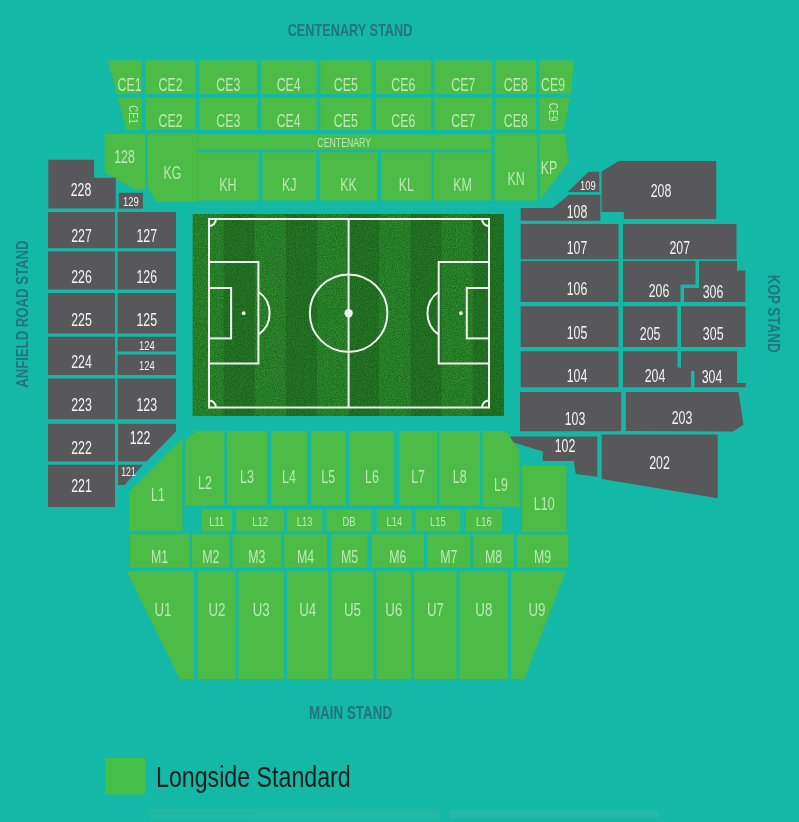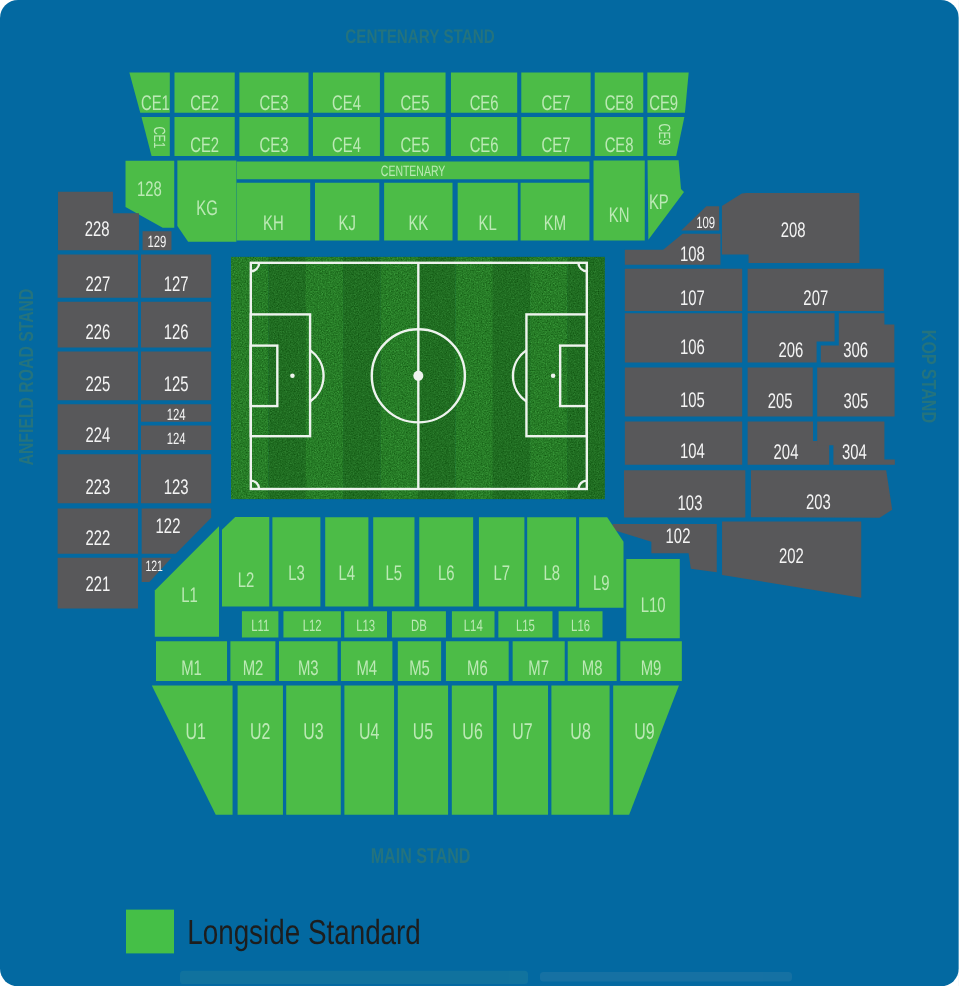--- a/index.html
+++ b/index.html
@@ -1,17 +1,17 @@
 <!DOCTYPE html>
 <html><head>
 <meta charset="utf-8">
 <title>Anfield Seating Map</title>
 <style>
   html,body { margin:0; padding:0; background:#ffffff; }
-  #wrap { width:799px; height:822px; position:relative; overflow:hidden; background:#0369a1;border-radius:15px; }
+  #wrap { width:799px; height:822px; position:relative; overflow:hidden; background:#14b8a6; }
   svg { display:block; }
   text { font-family:"Liberation Sans", sans-serif; }
 </style>
 </head>
 <body>
 <div id="wrap">
 <svg width="799" height="822" viewBox="0 0 799 822">
 <defs>
 <filter id="grass" x="0" y="0" width="100%" height="100%">
   <feTurbulence type="fractalNoise" baseFrequency="0.9" numOctaves="3" seed="7" stitchTiles="stitch"></feTurbulence>

